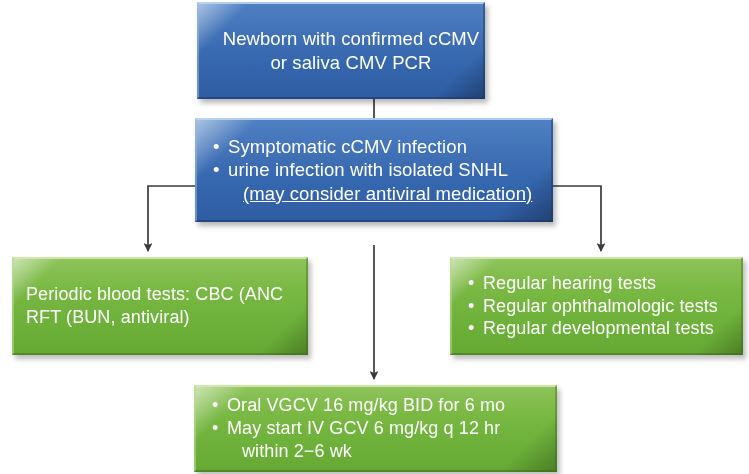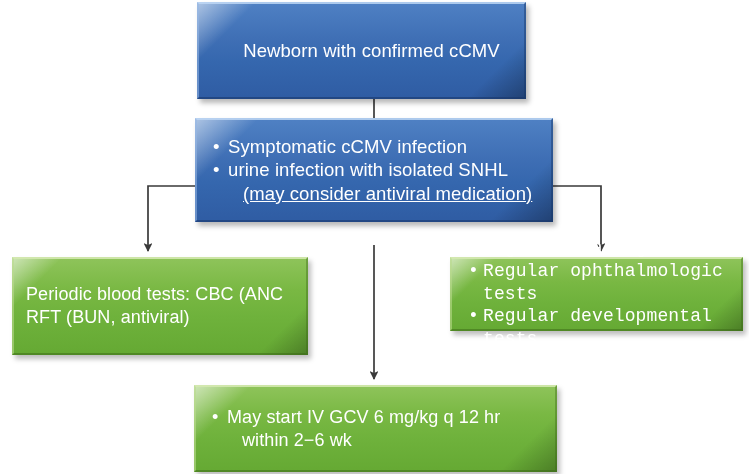--- a/index.html
+++ b/index.html
@@ -108,24 +108,24 @@
     display: inline-block;
     width: 15px;
     text-indent: 0;
   }
   .plain {
     text-align: left;
     padding: 0 10px 0 14px;
   }
 
   
-  #node-root      { left: 197px;  top: 2px;   width: 329px; height: 97px;  font-size: 18.5px; }
+  #node-root      { left: 197px;  top: 2px;   width: 288px; height: 97px;  font-size: 18.5px; }
   #node-criteria  { left: 195px;  top: 118px; width: 358px; height: 104px; font-size: 18.5px; }
   #node-blood     { left: 0px;    top: 257px; width: 296px; height: 98px;  font-size: 18px; margin-left: 12px; }
-  #node-followup  { left: 450px;  top: 257px; width: 293px; height: 74px;  font-size: 18px; font-family: Liberation Mono, monospace; }
+  #node-followup  { left: 450px;  top: 257px; width: 293px; height: 98px;  font-size: 18px; }
   #node-antiviral { left: 194px;  top: 385px; width: 363px; height: 87px;  font-size: 18px; }
 
   
   .conn {
     position: absolute;
     left: 0;
     top: 0;
     width: 749px;
     height: 474px;
     z-index: 0;
@@ -157,20 +157,21 @@
     </g>
 
     <g>
       <path d="M 374 245 L 374 379" stroke="#3a3a3a" stroke-width="1.7" fill="none" marker-end="url(#arrowhead)"></path>
     </g>
   </svg>
 
   <div class="node blue" id="node-root">
     <div class="txt centered">
       <div>Newborn with confirmed cCMV</div>
+      <div>or saliva CMV PCR</div>
     </div>
   </div>
 
   <div class="node blue" id="node-criteria">
     <div class="txt bullets">
       <div class="li">
         <span class="b">•</span><span>Symptomatic cCMV infection</span>
       </div>
       <div class="li">
         <span class="b">•</span><span>urine infection with isolated SNHL</span>
@@ -196,19 +197,22 @@
       </div>
       <div class="li">
         <span class="b">•</span><span>Regular developmental tests</span>
       </div>
     </div>
   </div>
 
   <div class="node green" id="node-antiviral">
     <div class="txt bullets">
       <div class="li">
+        <span class="b">•</span><span>Oral VGCV 16 mg/kg BID for 6 mo</span>
+      </div>
+      <div class="li">
         <span class="b">•</span><span>May start IV GCV 6 mg/kg q 12 hr</span>
         <div style="padding-left:15px;text-indent:0;">within 2−6 wk</div>
       </div>
     </div>
   </div>
 
 </div>
 
 </body></html>

